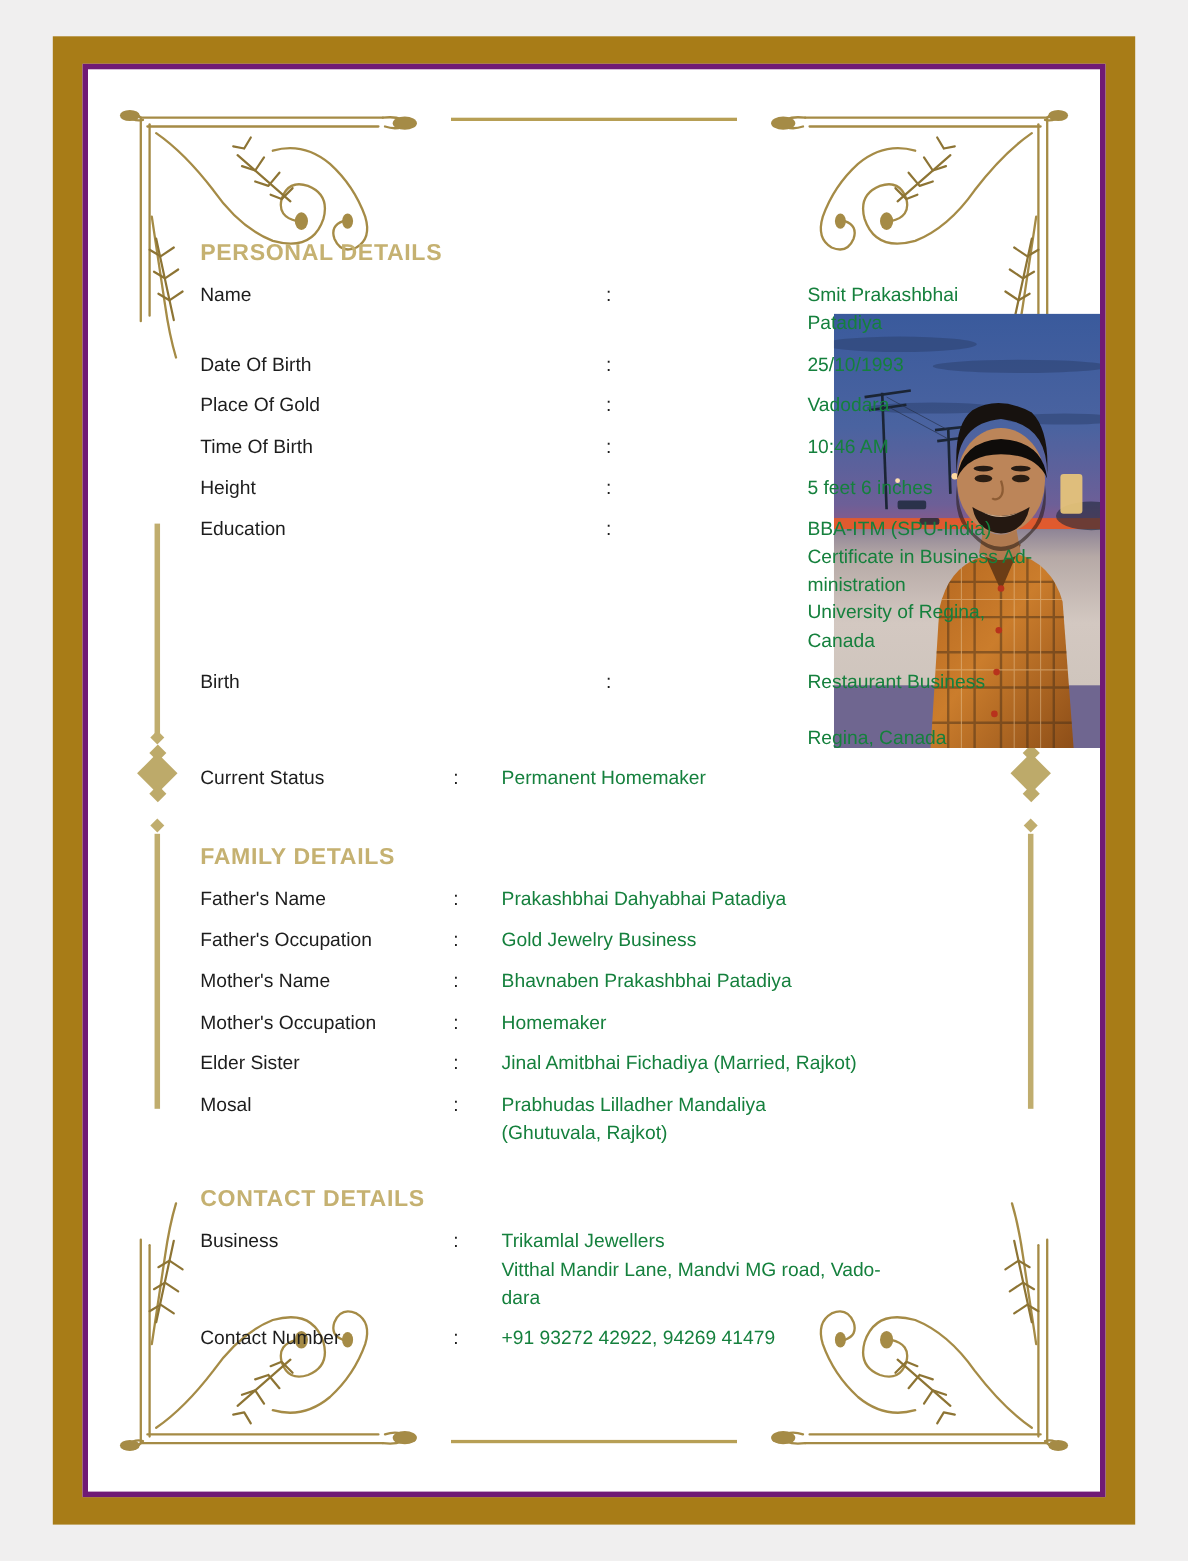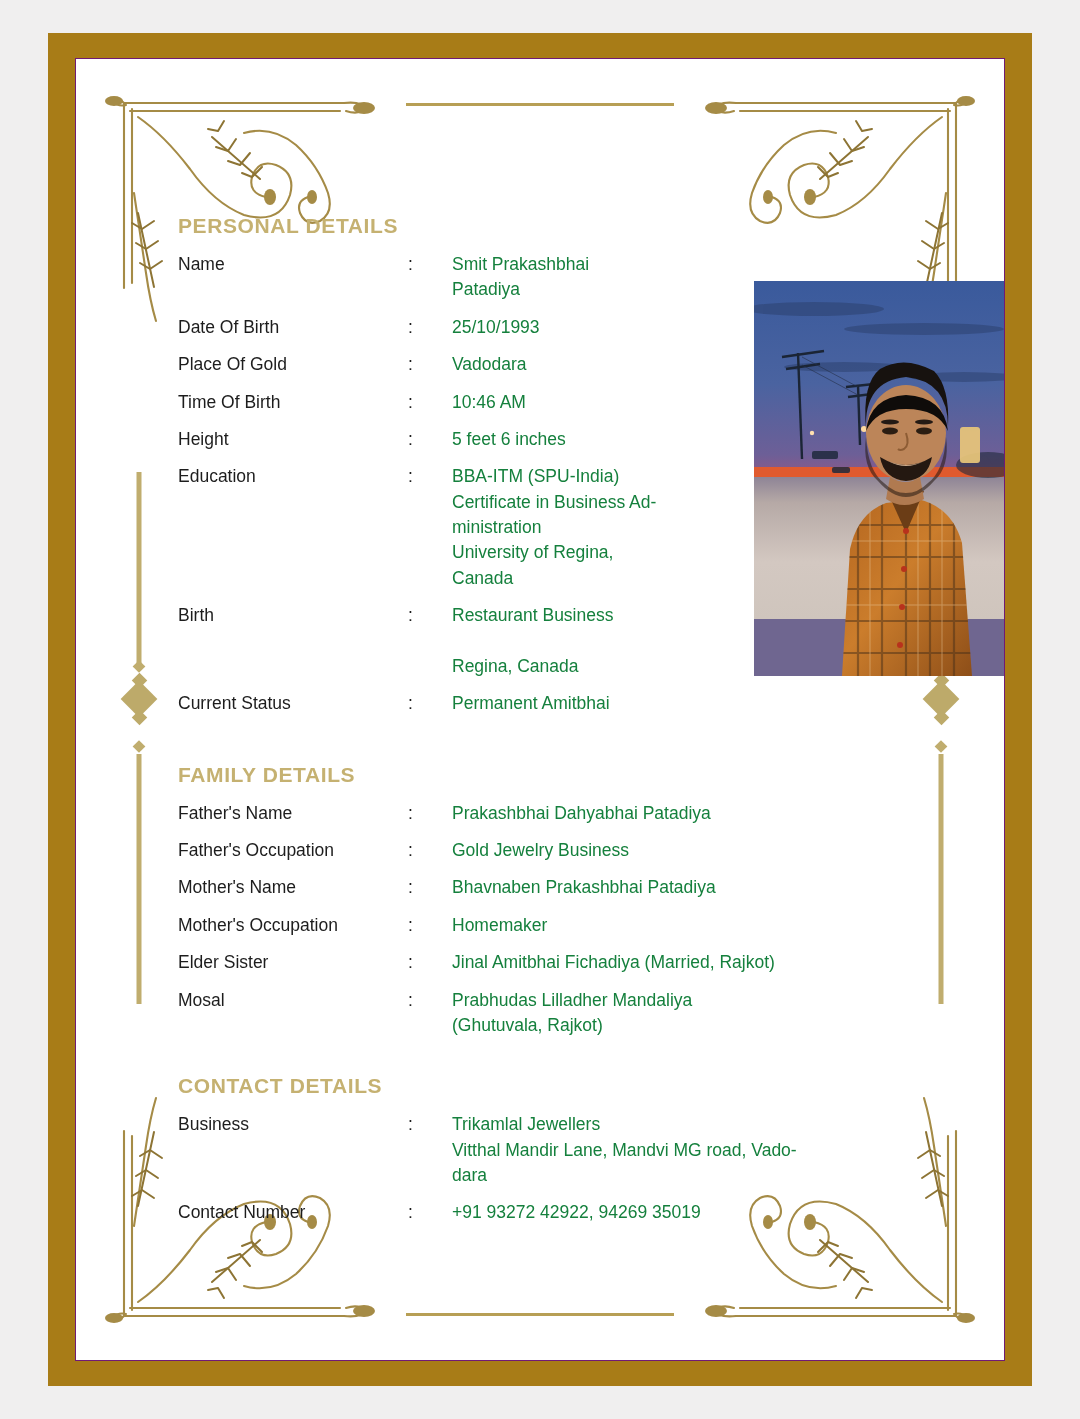--- a/index.html
+++ b/index.html
@@ -24,21 +24,21 @@
     background: #a87c17;
     box-sizing: border-box;
   }
   .page-inner {
     position: absolute;
     left: 27px;
     top: 25px;
     right: 27px;
     bottom: 25px;
     background: #ffffff;
-    border: 1px solid #701a75;
+    border: 5px solid #701a75;
     box-sizing: border-box;
     overflow: hidden;
   }
 
   
   .ornament {
     position: absolute;
     width: 300px;
     height: 255px;
     pointer-events: none;
@@ -112,20 +112,21 @@
     font-size: 21px;
     font-weight: bold;
     letter-spacing: 0.6px;
     margin: 0 0 14px 0;
   }
   .rows { display: block; }
   .row {
     display: flex;
     align-items: flex-start;
     margin-bottom: 12px;
+    justify-content: space-between;
   }
   .row-label {
     width: 230px;
     flex: 0 0 230px;
     font-size: 17.5px;
     color: #1d1d1d;
     line-height: 1.45;
   }
   .row-colon {
     width: 44px;
@@ -480,21 +481,21 @@
           <div class="row">
             <div class="row-label">Birth</div>
             <div class="row-colon">:</div>
             <div class="row-value narrow">Restaurant Business
 
 Regina, Canada</div>
           </div>
           <div class="row">
             <div class="row-label">Current Status</div>
             <div class="row-colon">:</div>
-            <div class="row-value">Permanent Amitbhai</div>
+            <div class="row-value">Permanent Homemaker</div>
           </div>
         </div>
       </div>
 
       <div class="spacer-lg"></div>
 
       <div class="section">
         <div class="section-title">FAMILY DETAILS</div>
         <div class="rows">
           <div class="row">
@@ -539,20 +540,20 @@
           <div class="row">
             <div class="row-label">Business</div>
             <div class="row-colon">:</div>
             <div class="row-value">Trikamlal Jewellers
 Vitthal Mandir Lane, Mandvi MG road, Vado-
 dara</div>
           </div>
           <div class="row">
             <div class="row-label">Contact Number</div>
             <div class="row-colon">:</div>
-            <div class="row-value">+91 93272 42922, 94269 35019</div>
+            <div class="row-value">+91 93272 42922, 94269 41479</div>
           </div>
         </div>
       </div>
 
     </div>
   </div>
 </div>
 
 </body></html>

